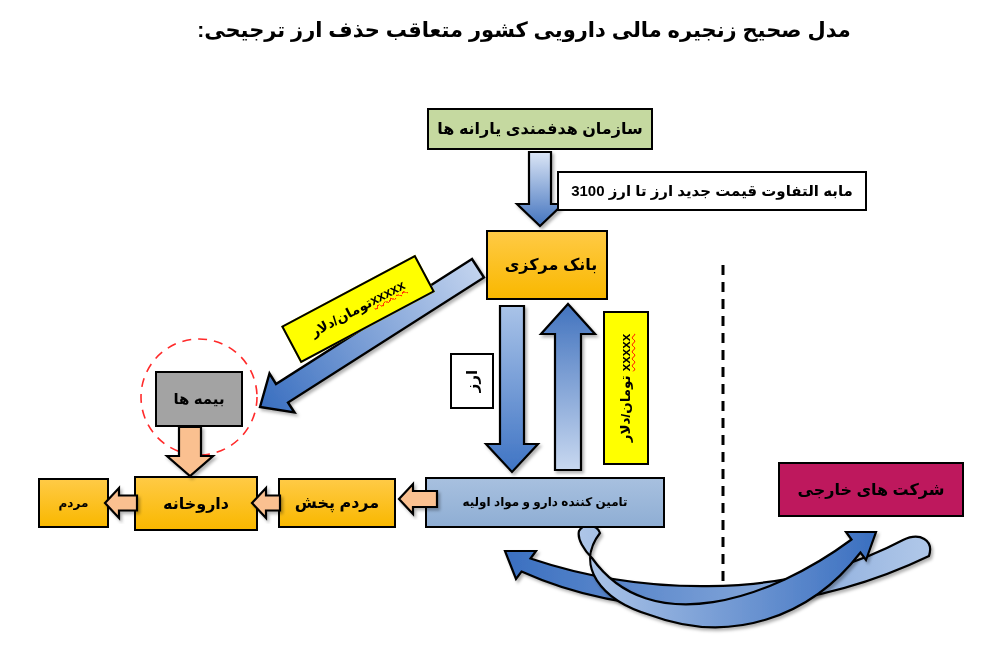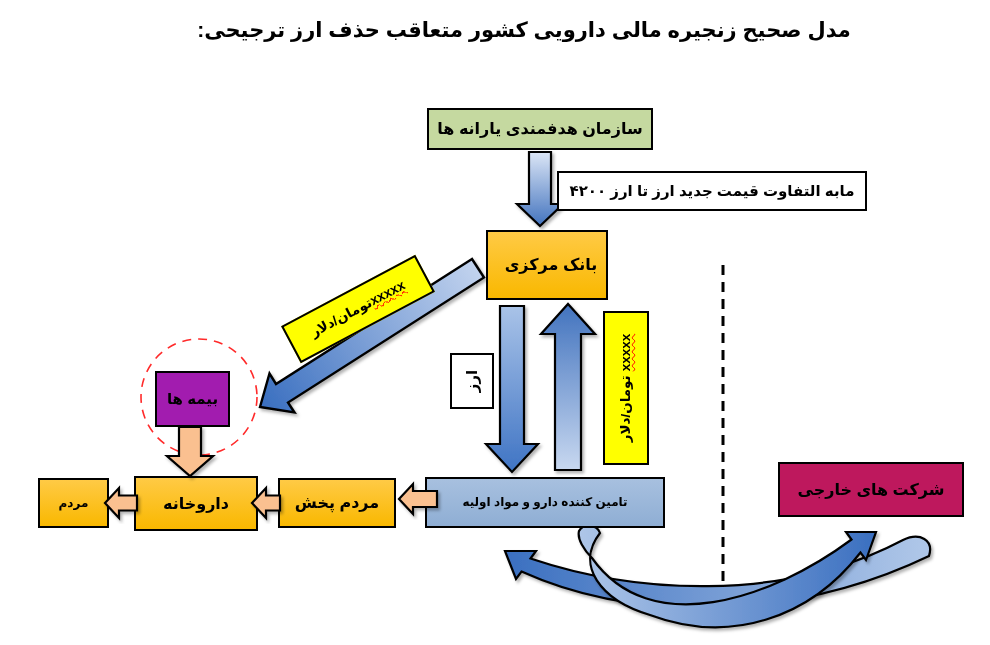--- a/index.html
+++ b/index.html
@@ -15,21 +15,21 @@
   #arrows-layer{z-index:1;}
   #peach-layer{z-index:3;}
   .node{
     position:absolute;z-index:2;box-sizing:border-box;border:2px solid #000;
     display:flex;align-items:center;justify-content:center;
     text-align:center;font-weight:bold;direction:rtl;line-height:1.2;
   }
   .n-subsidy  {left:427px;top:108px;width:226px;height:42px;background:#C5D9A0;font-size:16px;}
   .n-note     {left:557px;top:171px;width:310px;height:40px;background:#ffffff;font-size:15px;}
   .n-bank     {left:486px;top:230px;width:122px;height:70px;background:linear-gradient(180deg,#FFCA45,#F9B800);font-size:16px;padding-left:8px;}
-  .n-insur    {left:155px;top:371px;width:75px; height:56px;background:#a21caf;font-size:15px;}
+  .n-insur    {left:155px;top:371px;width:88px; height:56px;background:#a3a3a3;font-size:15px;}
   .n-people   {left:38px; top:478px;width:71px; height:50px;background:linear-gradient(180deg,#FFCA45,#F9B800);font-size:12px;}
   .n-pharm    {left:134px;top:476px;width:124px;height:55px;background:linear-gradient(180deg,#FFCA45,#F9B800);font-size:16px;}
   .n-network  {left:278px;top:478px;width:118px;height:50px;background:linear-gradient(180deg,#FFCA45,#F9B800);font-size:16px;}
   .n-supplier {left:425px;top:477px;width:240px;height:51px;background:linear-gradient(180deg,#A7C0DF,#8FAED4);font-size:12px;}
   .n-foreign  {left:778px;top:462px;width:186px;height:55px;background:#be185d;font-size:16px;}
   .n-currency {left:450px;top:353px;width:44px; height:56px;background:#ffffff;font-size:15px;}
   .n-yvert    {left:603px;top:311px;width:46px; height:154px;background:#FFFF00;font-size:13.5px;z-index:3;}
   .n-ydiag    {left:282px;top:288px;width:152px;height:42px;background:#FFFF00;font-size:13.5px;
                transform:rotate(-28deg);z-index:4;}
   .rot{transform:rotate(-90deg);white-space:nowrap;direction:rtl;}
@@ -102,21 +102,21 @@
            L866,560 L876,532 L846,532 Z" fill="url(#gF2)" stroke="#000" stroke-width="2.2"></path>
 </svg>
 
 <div class="title">مدل صحیح زنجیره مالی دارویی کشور متعاقب حذف ارز ترجیحی:</div>
 
 <div class="node n-subsidy">
   <span>سازمان هدفمندی یارانه ها</span>
 </div>
 
 <div class="node n-note">
-  <span>مابه التفاوت قیمت جدید ارز تا ارز ۴۲۰۰</span>
+  <span>مابه التفاوت قیمت جدید ارز تا ارز 3100</span>
 </div>
 
 <div class="node n-bank">
   <span>بانک مرکزی</span>
 </div>
 
 <div class="node n-insur">
   <span>بیمه ها</span>
 </div>
 

